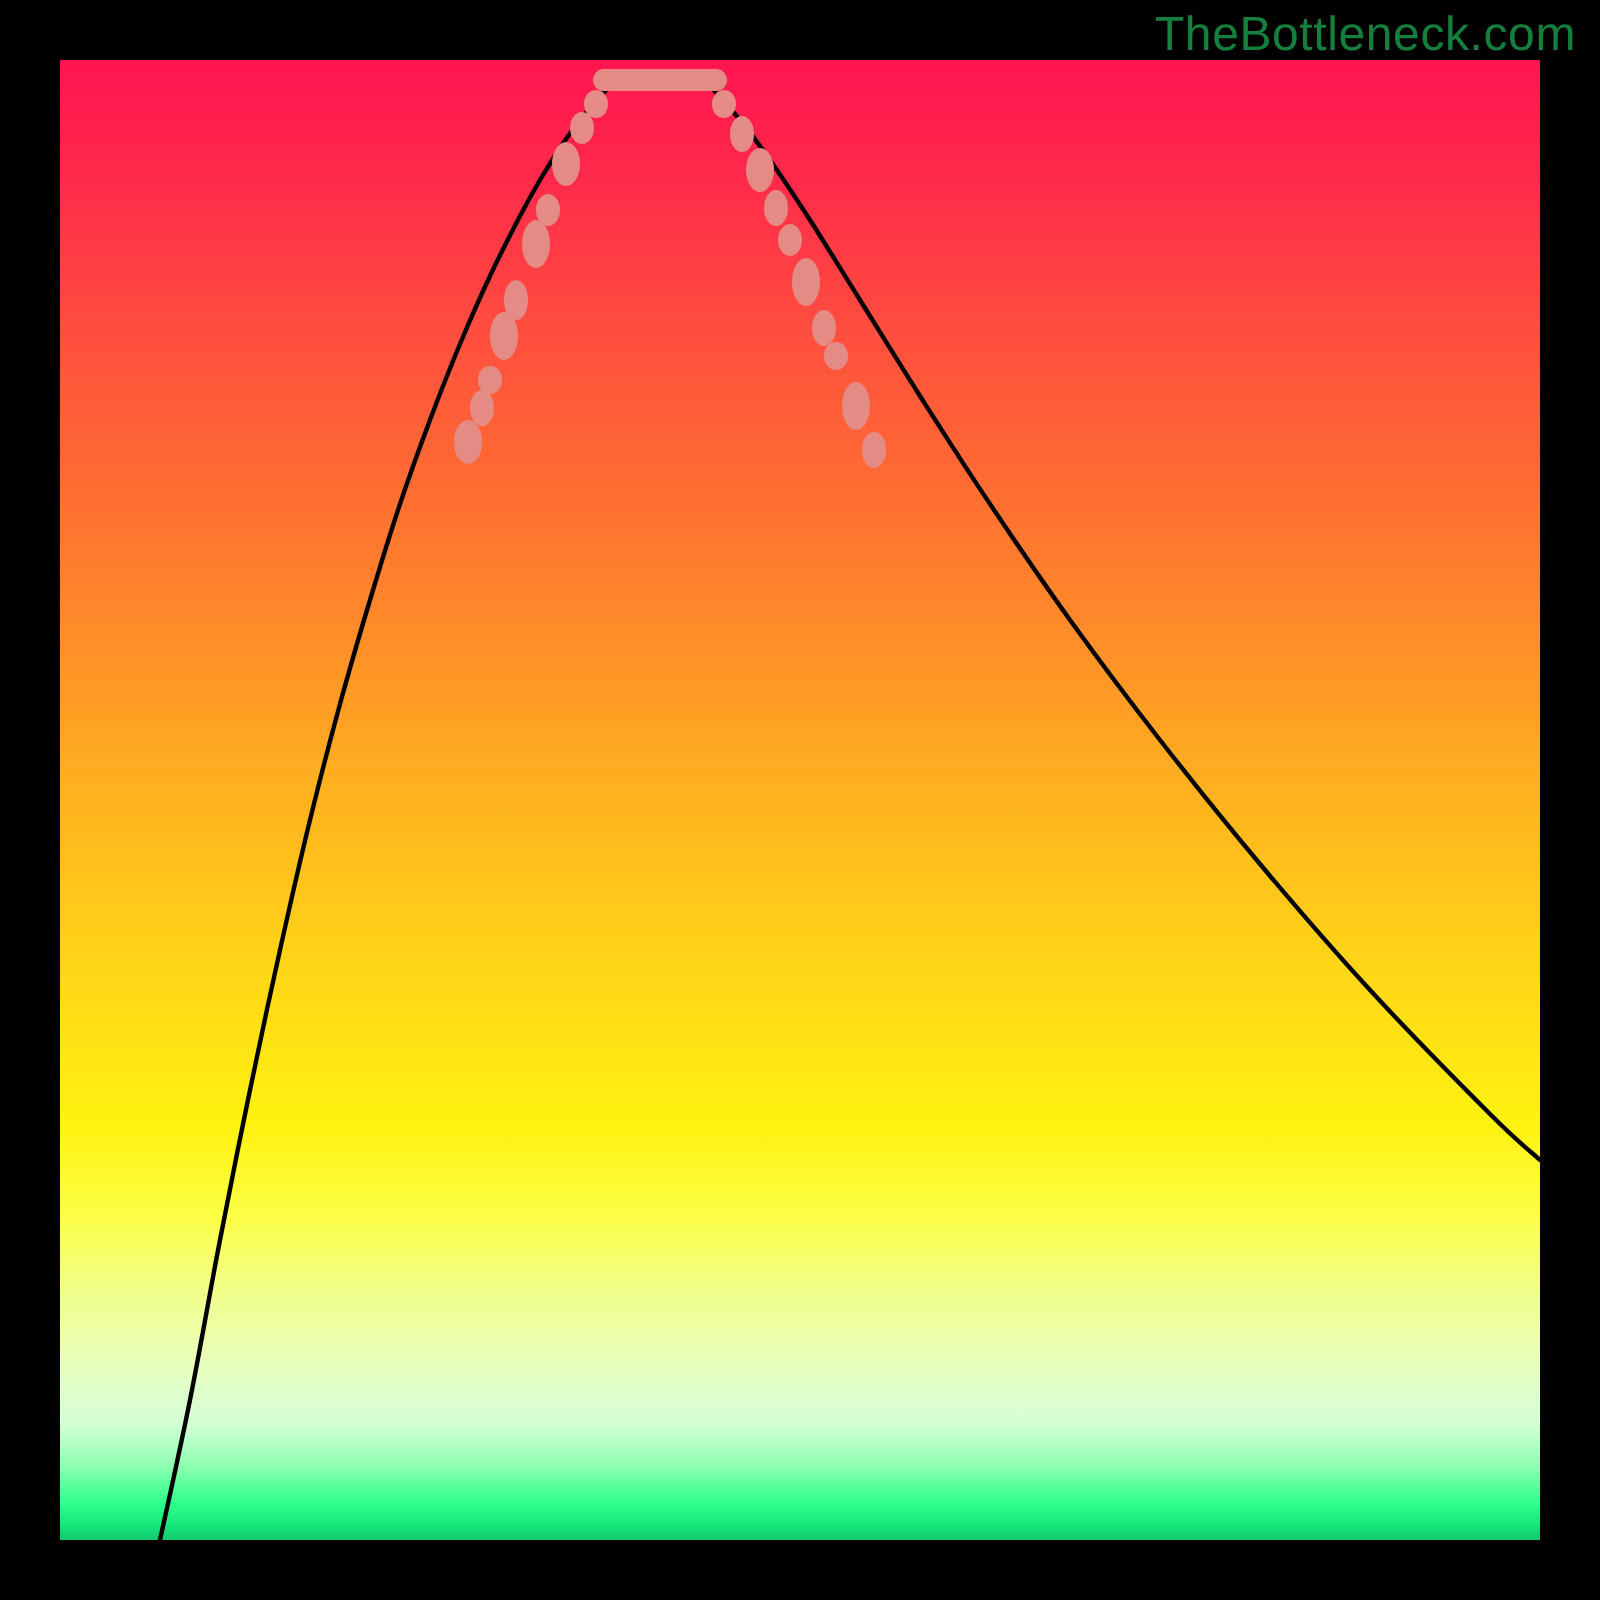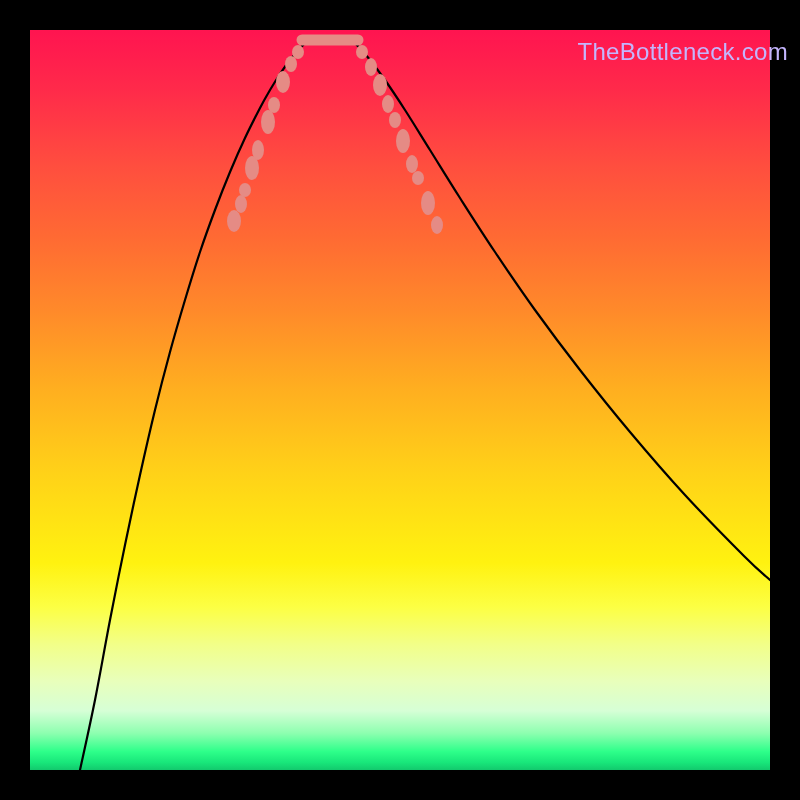--- a/index.html
+++ b/index.html
@@ -40,27 +40,26 @@
       #2eff8a 97.5%,
       #18e67a 99%,
       #12c96d 100%
     );
     overflow: hidden;
   }
   .attribution {
     position: absolute;
     top: 4px;
     right: 12px;
-    color: #c4b5fd;
+    color: #15803d;
     font-size: 24px;
     font-weight: 400;
     letter-spacing: 0.3px;
     z-index: 5;
     user-select: none;
-    margin-top: 34px;
   }
   svg.curves {
     position: absolute;
     left: 0; top: 0;
     width: 740px;
     height: 740px;
   }
   .curve {
     fill: none;
     stroke: #000;

